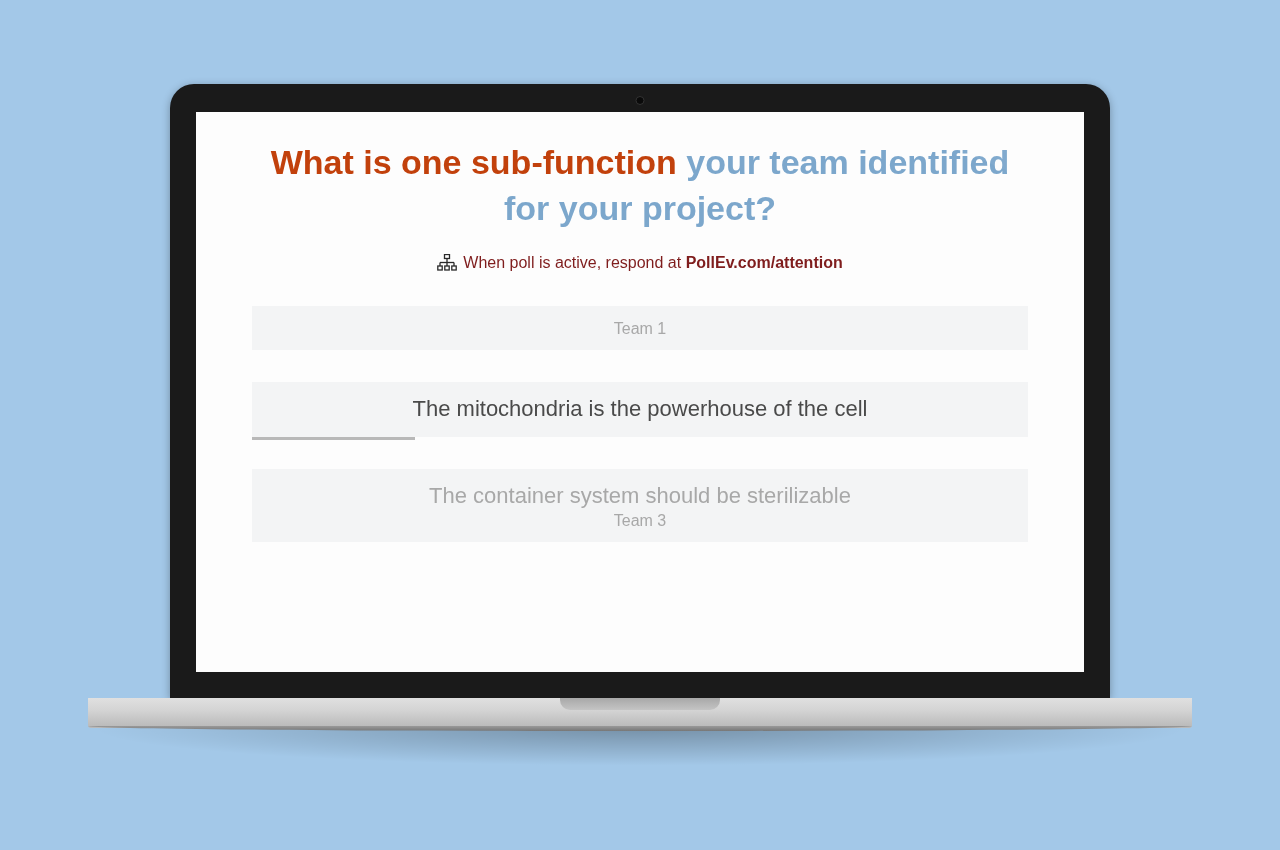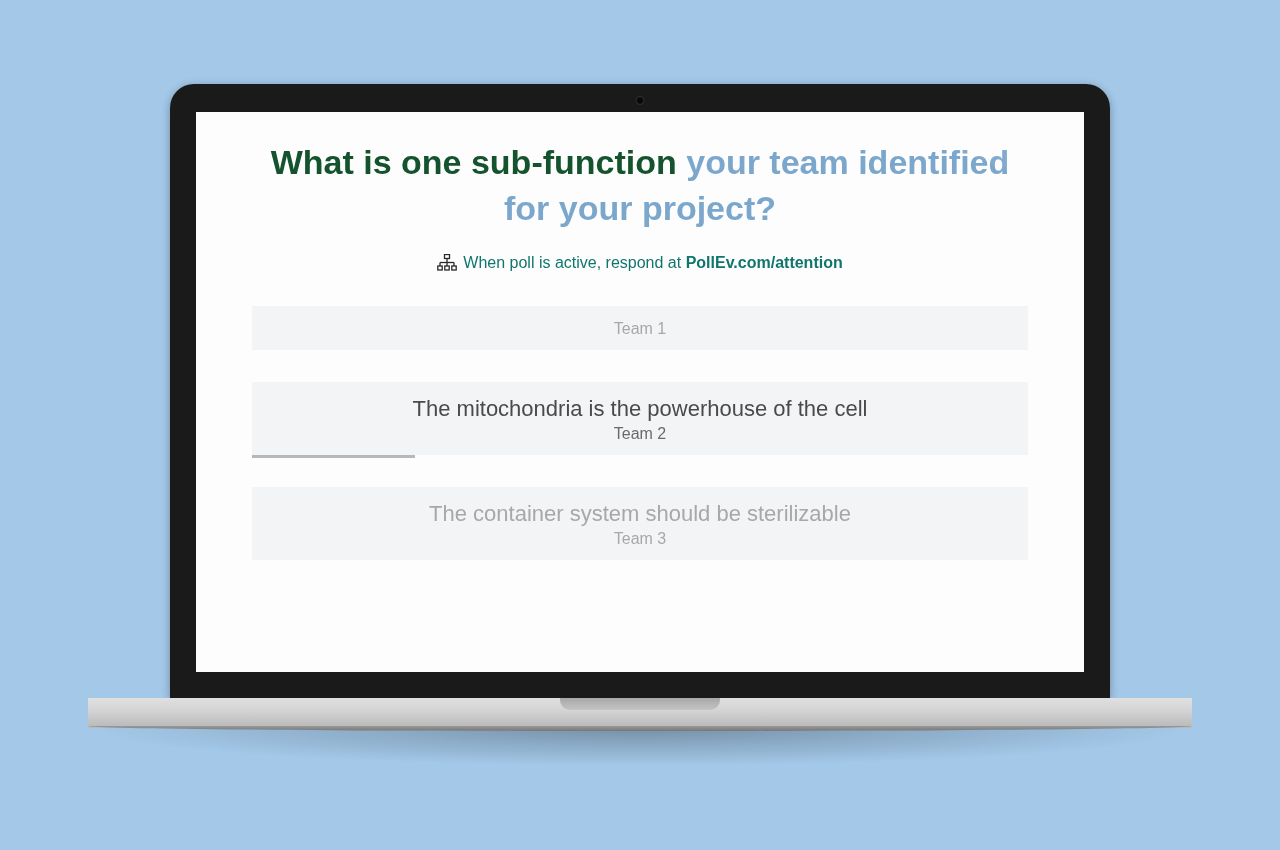--- a/index.html
+++ b/index.html
@@ -60,29 +60,29 @@
     .poll-content {
       padding: 28px 50px 20px 50px;
       text-align: center;
     }
     .poll-question {
       font-size: 34px;
       font-weight: 700;
       line-height: 1.35;
       margin-bottom: 22px;
     }
-    .q-dark { color: #14532d; }
+    .q-dark { color: #c2410c; }
     .q-light { color: #7ca7cc; }
     .instruction-line {
       display: flex;
       align-items: center;
       justify-content: center;
       gap: 6px;
       font-size: 16px;
-      color: #0f766e;
+      color: #7f1d1d;
       margin-bottom: 34px;
       margin-top: 14px;
     }
     .instruction-line .bold { font-weight: 700; }
     .poll-icon svg { display: block; }
     .responses {
       display: flex;
       flex-direction: column;
       gap: 32px;
       padding: 0 6px;
@@ -178,21 +178,20 @@
             <span>When poll is active, respond at </span><span class="bold">PollEv.com/attention</span>
           </span>
         </div>
 
         <div class="responses">
           <div class="response-card faded">
             <div class="response-team">Team 1</div>
           </div>
           <div class="response-card">
             <div class="response-text">The mitochondria is the powerhouse of the cell</div>
-            <div class="response-team">Team 2</div>
             <div class="progress-bar" style="width:21%"></div>
           </div>
           <div class="response-card faded">
             <div class="response-text">The container system should be sterilizable</div>
             <div class="response-team">Team 3</div>
           </div>
         </div>
 
       </div>
       <div class="screen-glare"></div>

